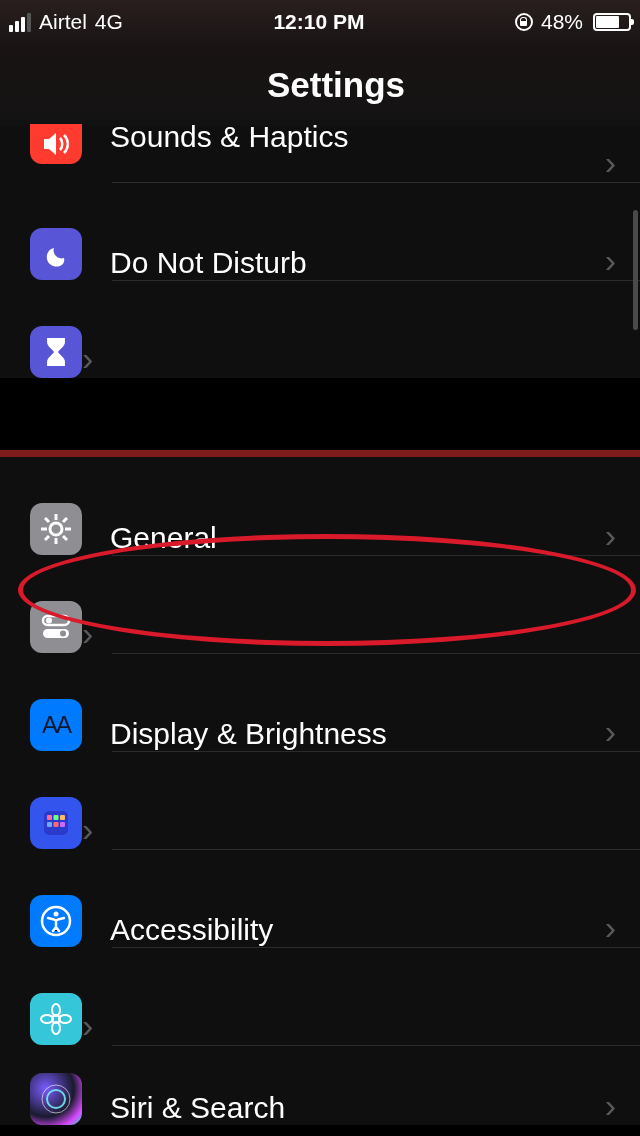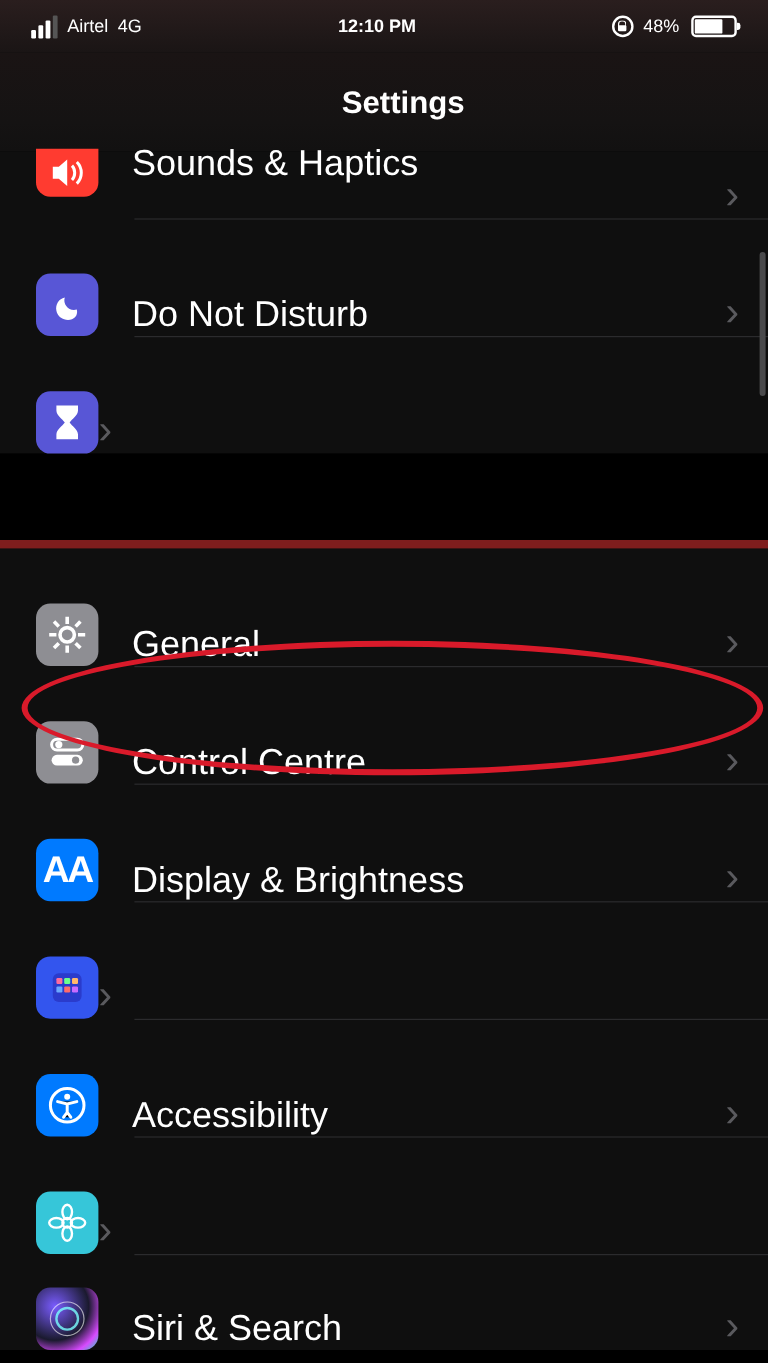--- a/index.html
+++ b/index.html
@@ -10,22 +10,22 @@
     font-family: -apple-system, "Helvetica Neue", Arial, sans-serif;
     color: #fff;
     overflow: hidden;
     position: relative;
   }
   .status-bar {
     height: 44px;
     display: flex;
     align-items: center;
     justify-content: space-between;
-    padding: 0 26px;
-    font-size: 15px;
+    padding: 0 9px;
+    font-size: 21px;
     font-weight: 500;
     background: linear-gradient(180deg, #2a1e1e, #1a1515);
   }
   .status-left { display: flex; align-items: center; gap: 8px; }
   .status-right { display: flex; align-items: center; gap: 8px; }
   .sig-bars { display: inline-flex; align-items: flex-end; gap: 2px; }
   .sig-bars span { width: 4px; background: #fff; display: inline-block; border-radius: 1px; }
   .sig-bars span:nth-child(1){height:7px}
   .sig-bars span:nth-child(2){height:11px}
   .sig-bars span:nth-child(3){height:15px}
@@ -43,21 +43,21 @@
   .lock-rot {
     width:18px;height:18px;border:2px solid #fff;border-radius:50%;
     position:relative;display:inline-flex;align-items:center;justify-content:center;
   }
   .lock-rot::after{content:"";width:5px;height:6px;border:1.5px solid #fff;border-top-left-radius:3px;border-top-right-radius:3px;border-bottom:none;position:absolute;top:2px}
   .lock-rot::before{content:"";width:7px;height:5px;background:#fff;border-radius:1px;position:absolute;bottom:3px}
 
   .nav-title {
     height: 82px;
     display: flex; align-items: center; justify-content: center;
-    font-size: 26px; font-weight: 700;
+    font-size: 35px; font-weight: 700;
     background: linear-gradient(180deg, #1a1414, #151313 70%, #121111);
     padding-left: 32px;
   }
 
   .group { background: #0f0f0f; }
   .sep { height: 72px; background: #000; }
 
   .row {
     display: flex; align-items: flex-end;
     height: 98px;
@@ -199,27 +199,26 @@
 
   <div class="row">
     <div class="icon-box bg-gray">
       <svg width="34" height="30" viewBox="0 0 34 30">
           <rect x="4" y="4" width="26" height="9" rx="4.5" fill="none" stroke="#fff" stroke-width="2.5"></rect>
           <circle cx="10" cy="8.5" r="3" fill="#fff"></circle>
           <rect x="4" y="17" width="26" height="9" rx="4.5" fill="#fff"></rect>
           <circle cx="24" cy="21.5" r="3" fill="#8e8e93"></circle>
         </svg>
     </div>
-    <div class="label">Control Centre</div>
     <div class="chevron">›</div>
   </div>
 
   <div class="row">
     <div class="icon-box bg-blue">
-      <div style="color:#ffffff;font-weight:700;font-size:31px;letter-spacing:-2px">AA</div>
+      <div style="color:#0f172a;font-weight:400;font-size:24px;letter-spacing:-2px">AA</div>
     </div>
     <div class="label">Display &amp; Brightness</div>
     <div class="chevron">›</div>
   </div>
 
   <div class="row">
     <div class="icon-box bg-indigo">
       <svg width="36" height="36" viewBox="0 0 36 36">
           <rect x="6" y="6" width="24" height="24" rx="5" fill="#2a3bcc"></rect>
           <rect x="9" y="10" width="5" height="5" rx="1" fill="#ff6b9d"></rect>

